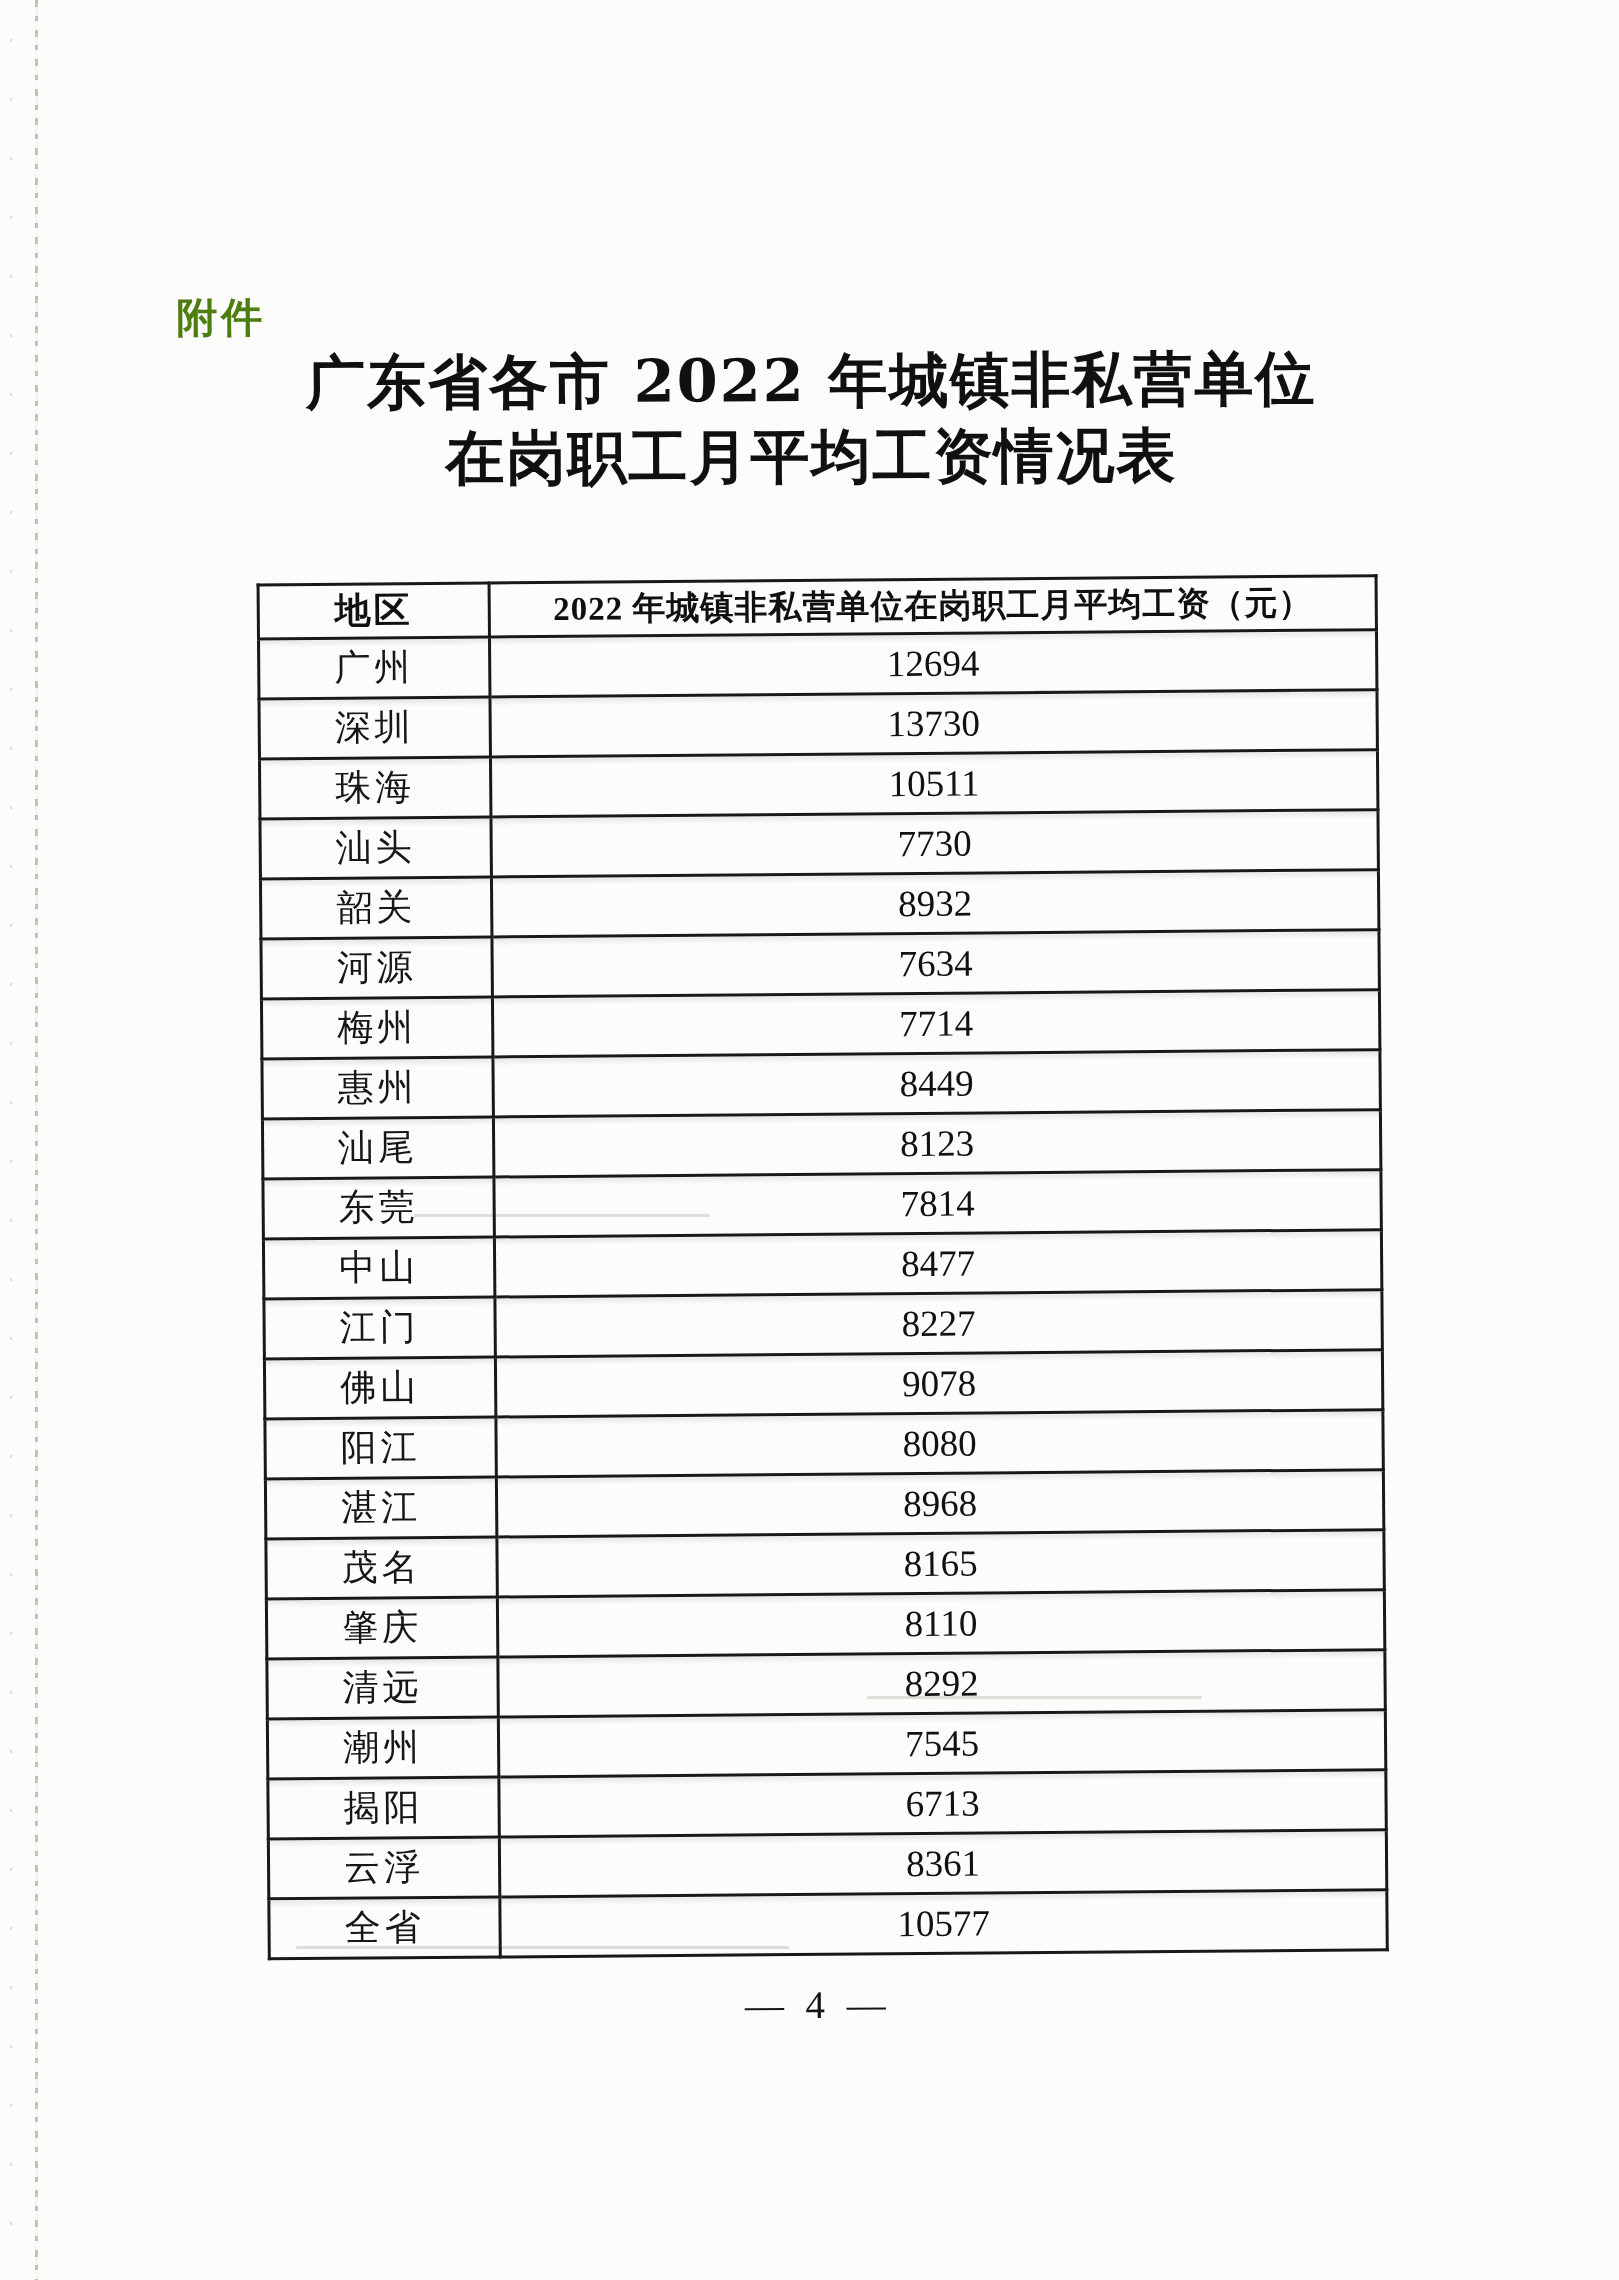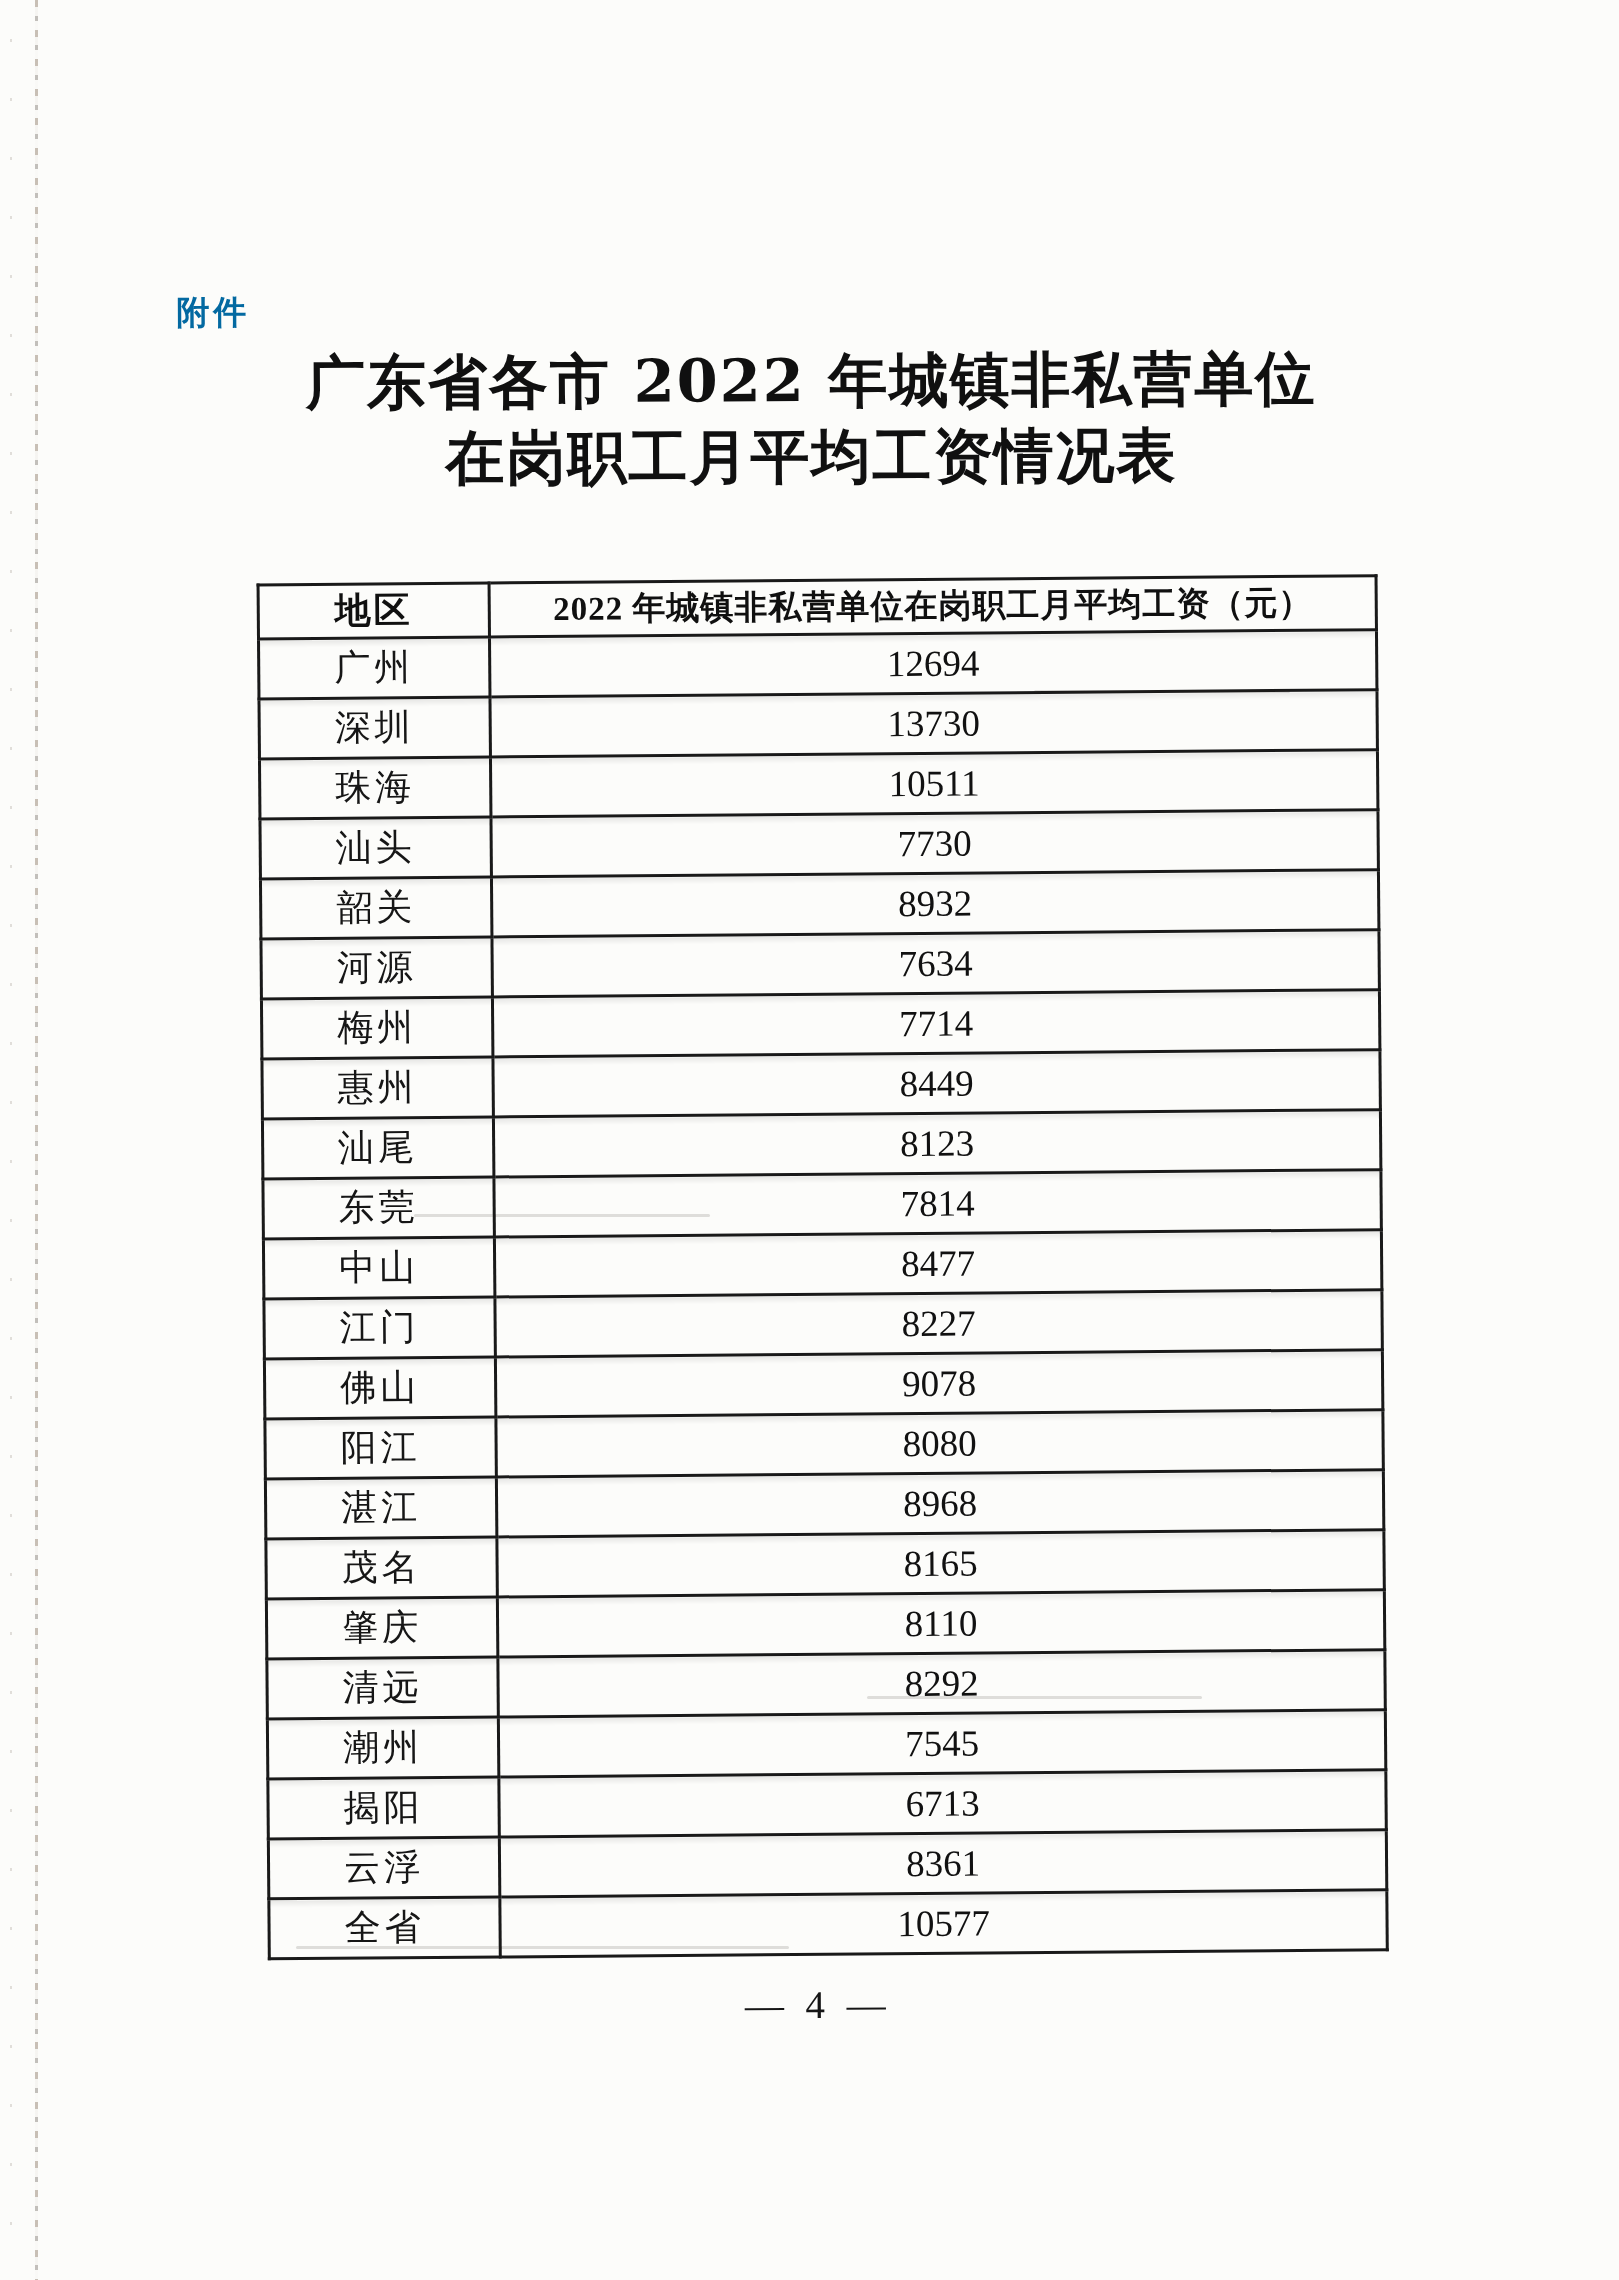--- a/index.html
+++ b/index.html
@@ -52,23 +52,23 @@
     transform: rotate(-0.25deg);
     transform-origin: 50% 0;
   }
 
   .attachment-label {
     position: absolute;
     left: 175px;
     top: 288px;
     font-family: "DejaVu Sans", "Liberation Sans", sans-serif;
     font-weight: bold;
-    font-size: 33px;
+    font-size: 41px;
     letter-spacing: 3.9px;
-    color: #0369a1;
+    color: #4d7c0f;
   }
 
   .doc-title {
     position: absolute;
     left: 0;
     top: 343px;
     width: 100%;
     text-align: center;
     font-family: "DejaVu Serif", "Liberation Serif", serif;
     font-weight: 900;

